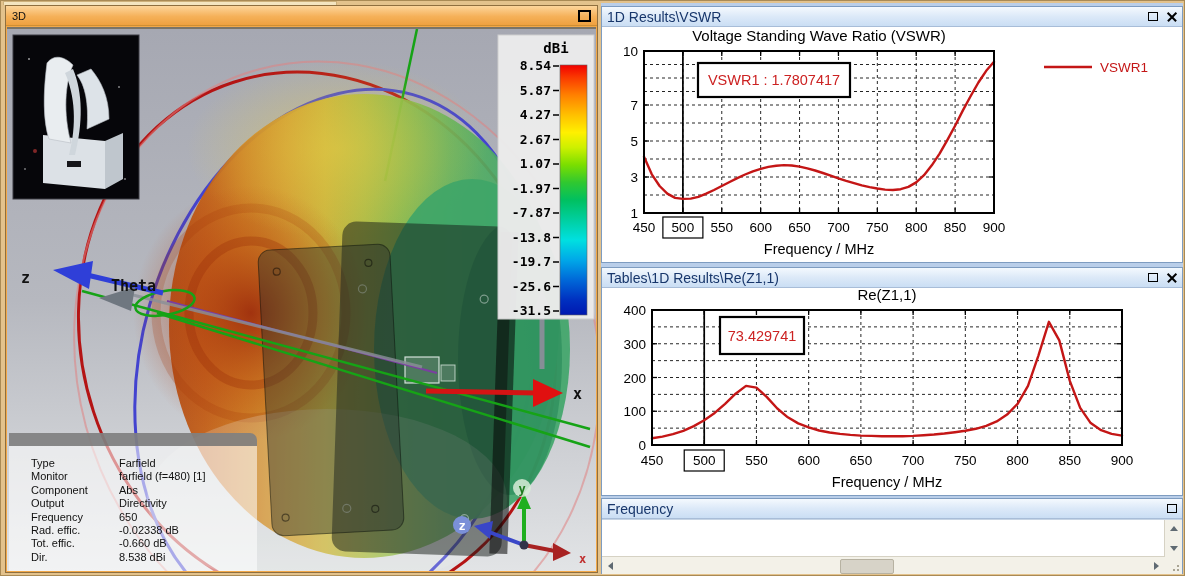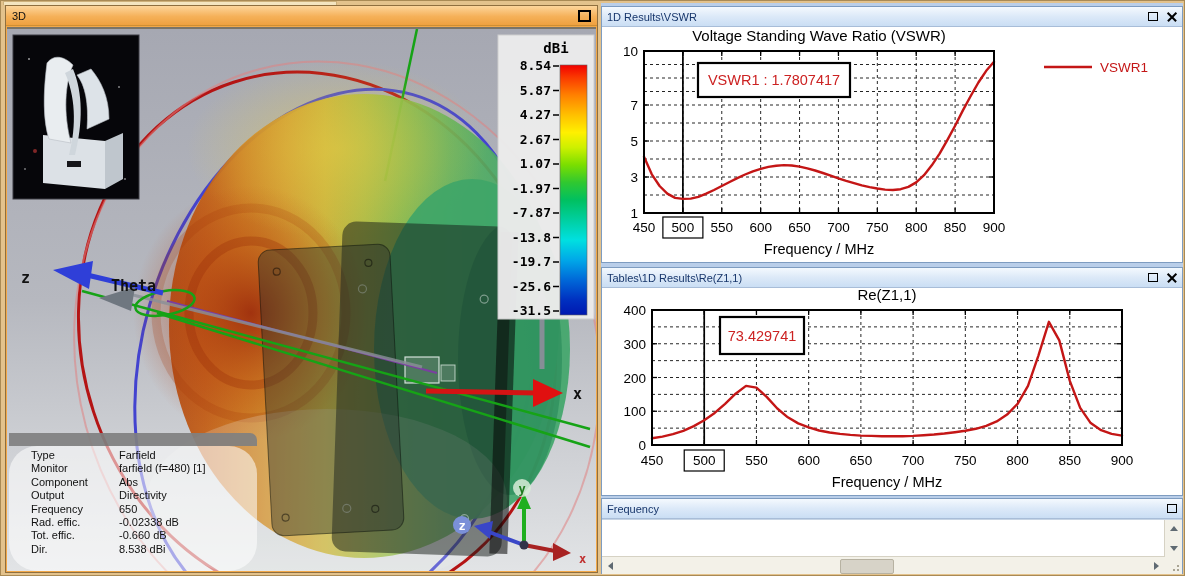--- a/index.html
+++ b/index.html
@@ -9,30 +9,30 @@
 
   
   .panel3d{position:absolute;left:4px;top:4px;width:593px;height:568px;border:1px solid #8f6f3f;background:#f2a848;box-sizing:border-box;}
   .tb3d{position:relative;height:20px;background:linear-gradient(#fdd59b,#f5b159 55%,#efa140);border-bottom:1px solid #cf8f33;display:flex;align-items:center;padding:2px 6px;box-sizing:border-box;}
   .tb3d .t{font-size:11px;color:#111;}
   .btn-max{width:9px;height:8px;border:2px solid #000;margin-left:auto;background:transparent;}
   .viewport{position:absolute;left:1px;top:21px;width:589px;height:544px;background:#b4b6bd;border-top:2px solid #7a7468;box-sizing:border-box;overflow:hidden;}
   .viewport svg{display:block;}
   .infobox{position:absolute;left:2px;top:404px;width:248px;height:138px;}
   .infobar{height:13px;background:rgba(128,128,128,0.92);border-radius:0 7px 0 0;}
-  .inforows{background:rgba(255,255,255,0.55);height:125px;padding-top:3px;box-sizing:border-box;border-radius:28px;}
+  .inforows{background:rgba(255,255,255,0.55);height:125px;padding-top:11px;box-sizing:border-box;}
   .irow{display:flex;font-size:11px;line-height:13.4px;color:#111;}
   .ilabel{width:88px;padding-left:22px;flex:none;}
   .ival{flex:1;}
 
   
   .rightcol{position:absolute;left:600px;top:2px;width:582px;height:571px;background:#b9cee9;}
   .rpanel{position:absolute;left:0;width:582px;border:1px solid #7e9cc0;background:#fff;box-sizing:border-box;}
   .rtb{height:20px;background:linear-gradient(#f4f9fe,#dcE9f8 50%,#cadef4);border-bottom:1px solid #a8bdd8;display:flex;align-items:center;padding:0 5px;box-sizing:border-box;}
-  .rtb .t{font-size:11px;color:#17366b;}
+  .rtb .t{font-size:14px;color:#17366b;}
   .rtb-btns{margin-left:auto;display:flex;align-items:center;gap:9px;}
   .bmax{width:8px;height:7px;border:1.5px solid #000;}
   .bclose{position:relative;width:10px;height:10px;}
   .bclose::before,.bclose::after{content:"";position:absolute;left:-1px;top:4px;width:12px;height:1.6px;background:#000;}
   .bclose::before{transform:rotate(45deg);}
   .bclose::after{transform:rotate(-45deg);}
   .chart-body{background:#fff;}
   .chart-body svg{display:block;}
 
   

